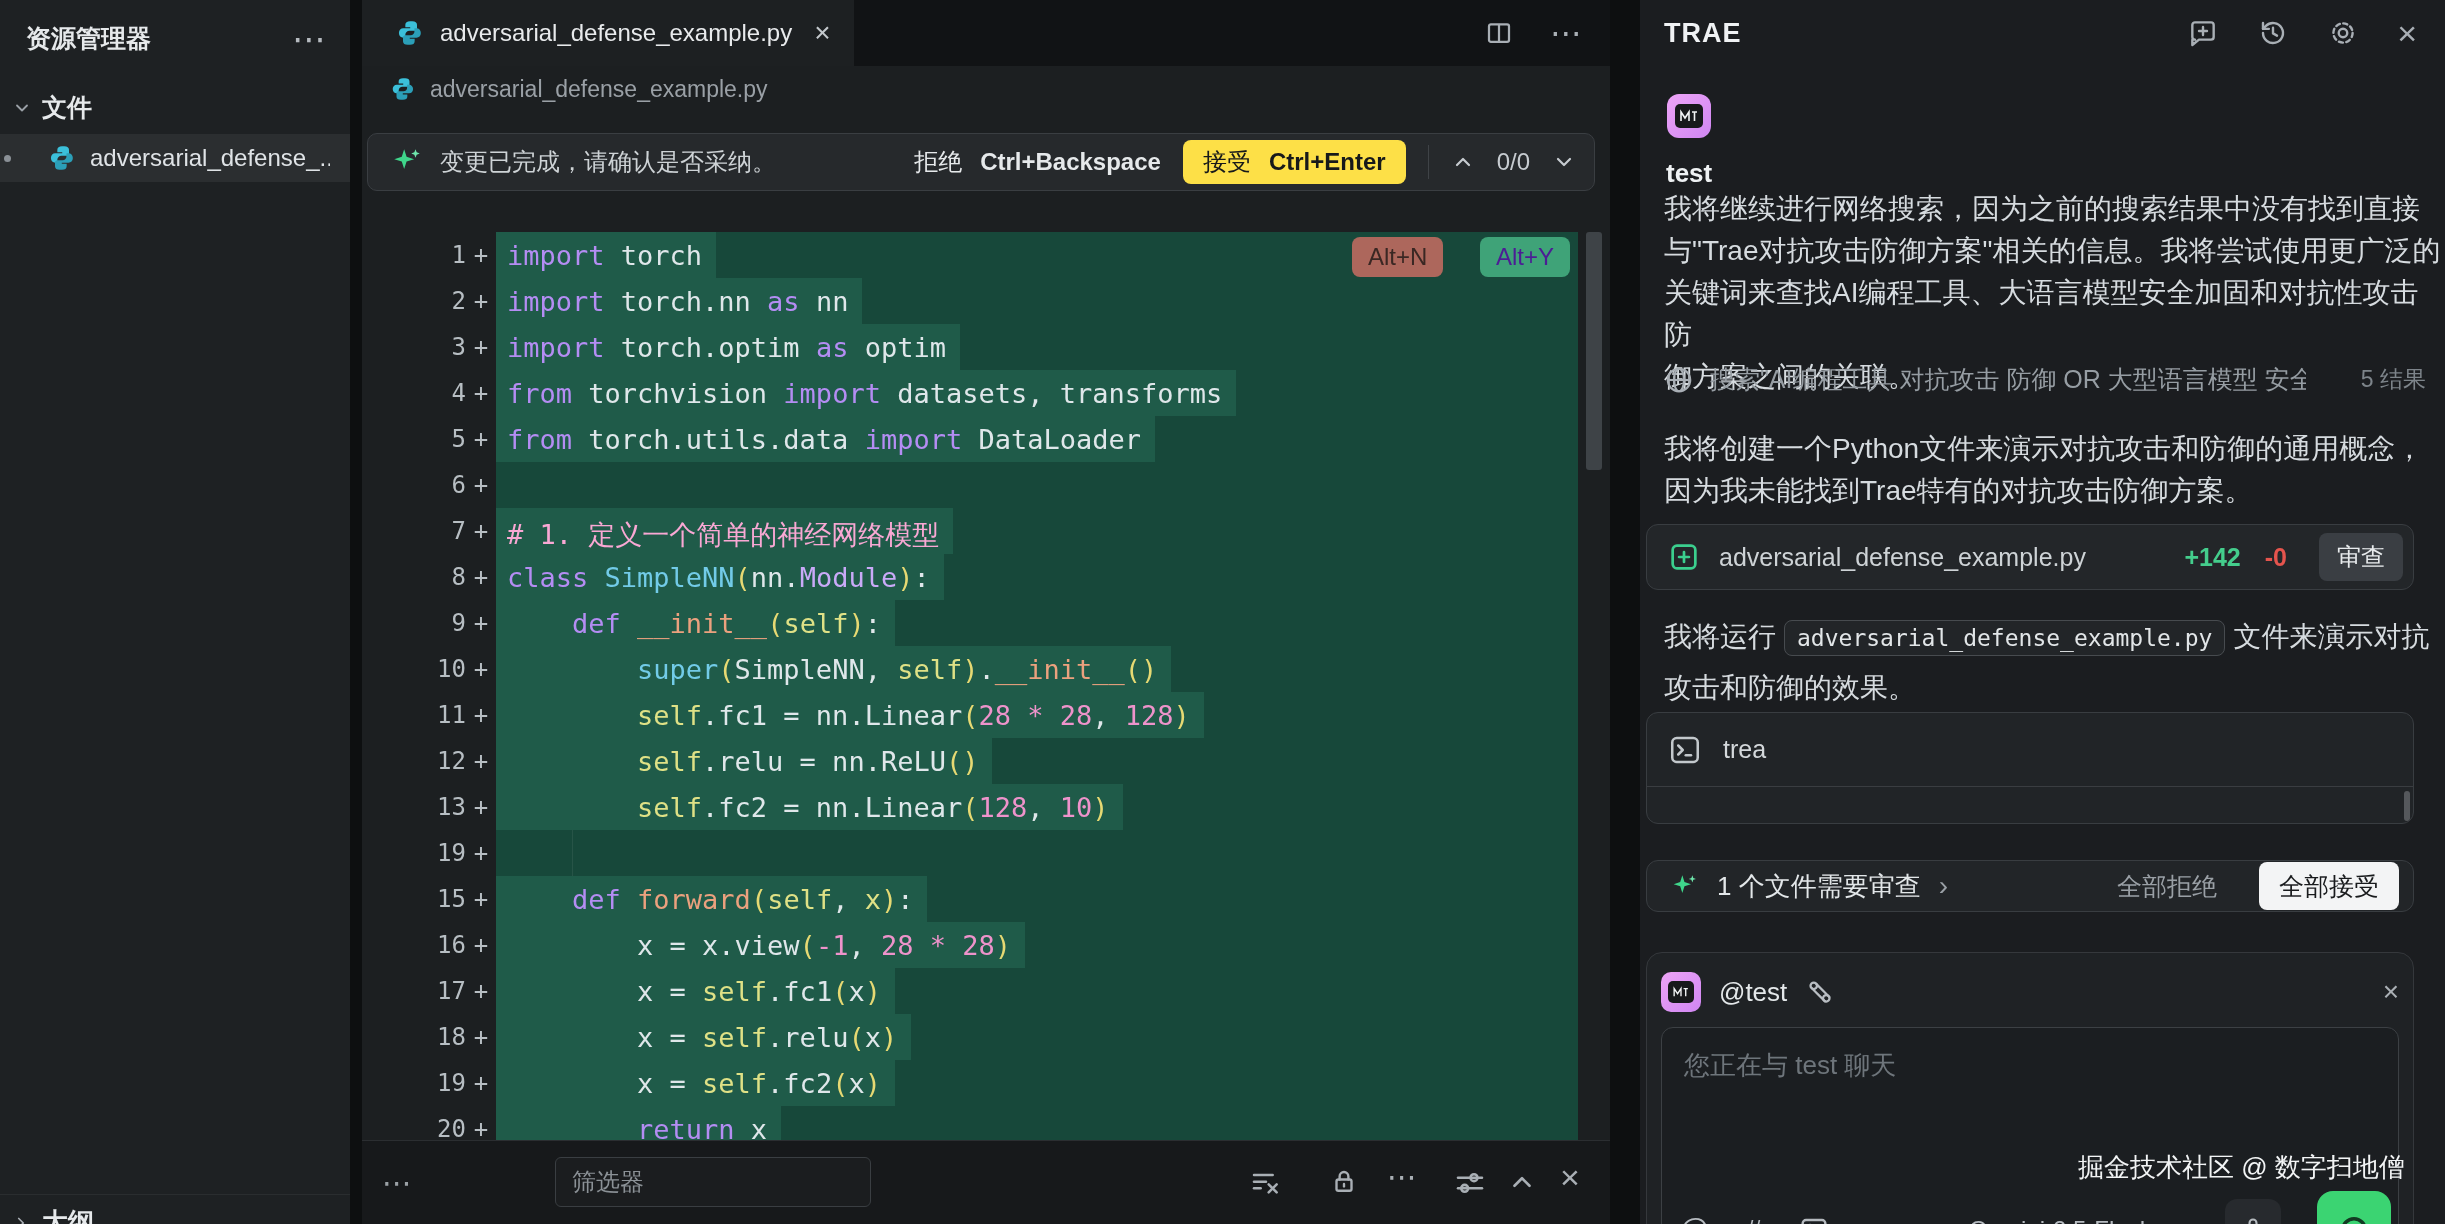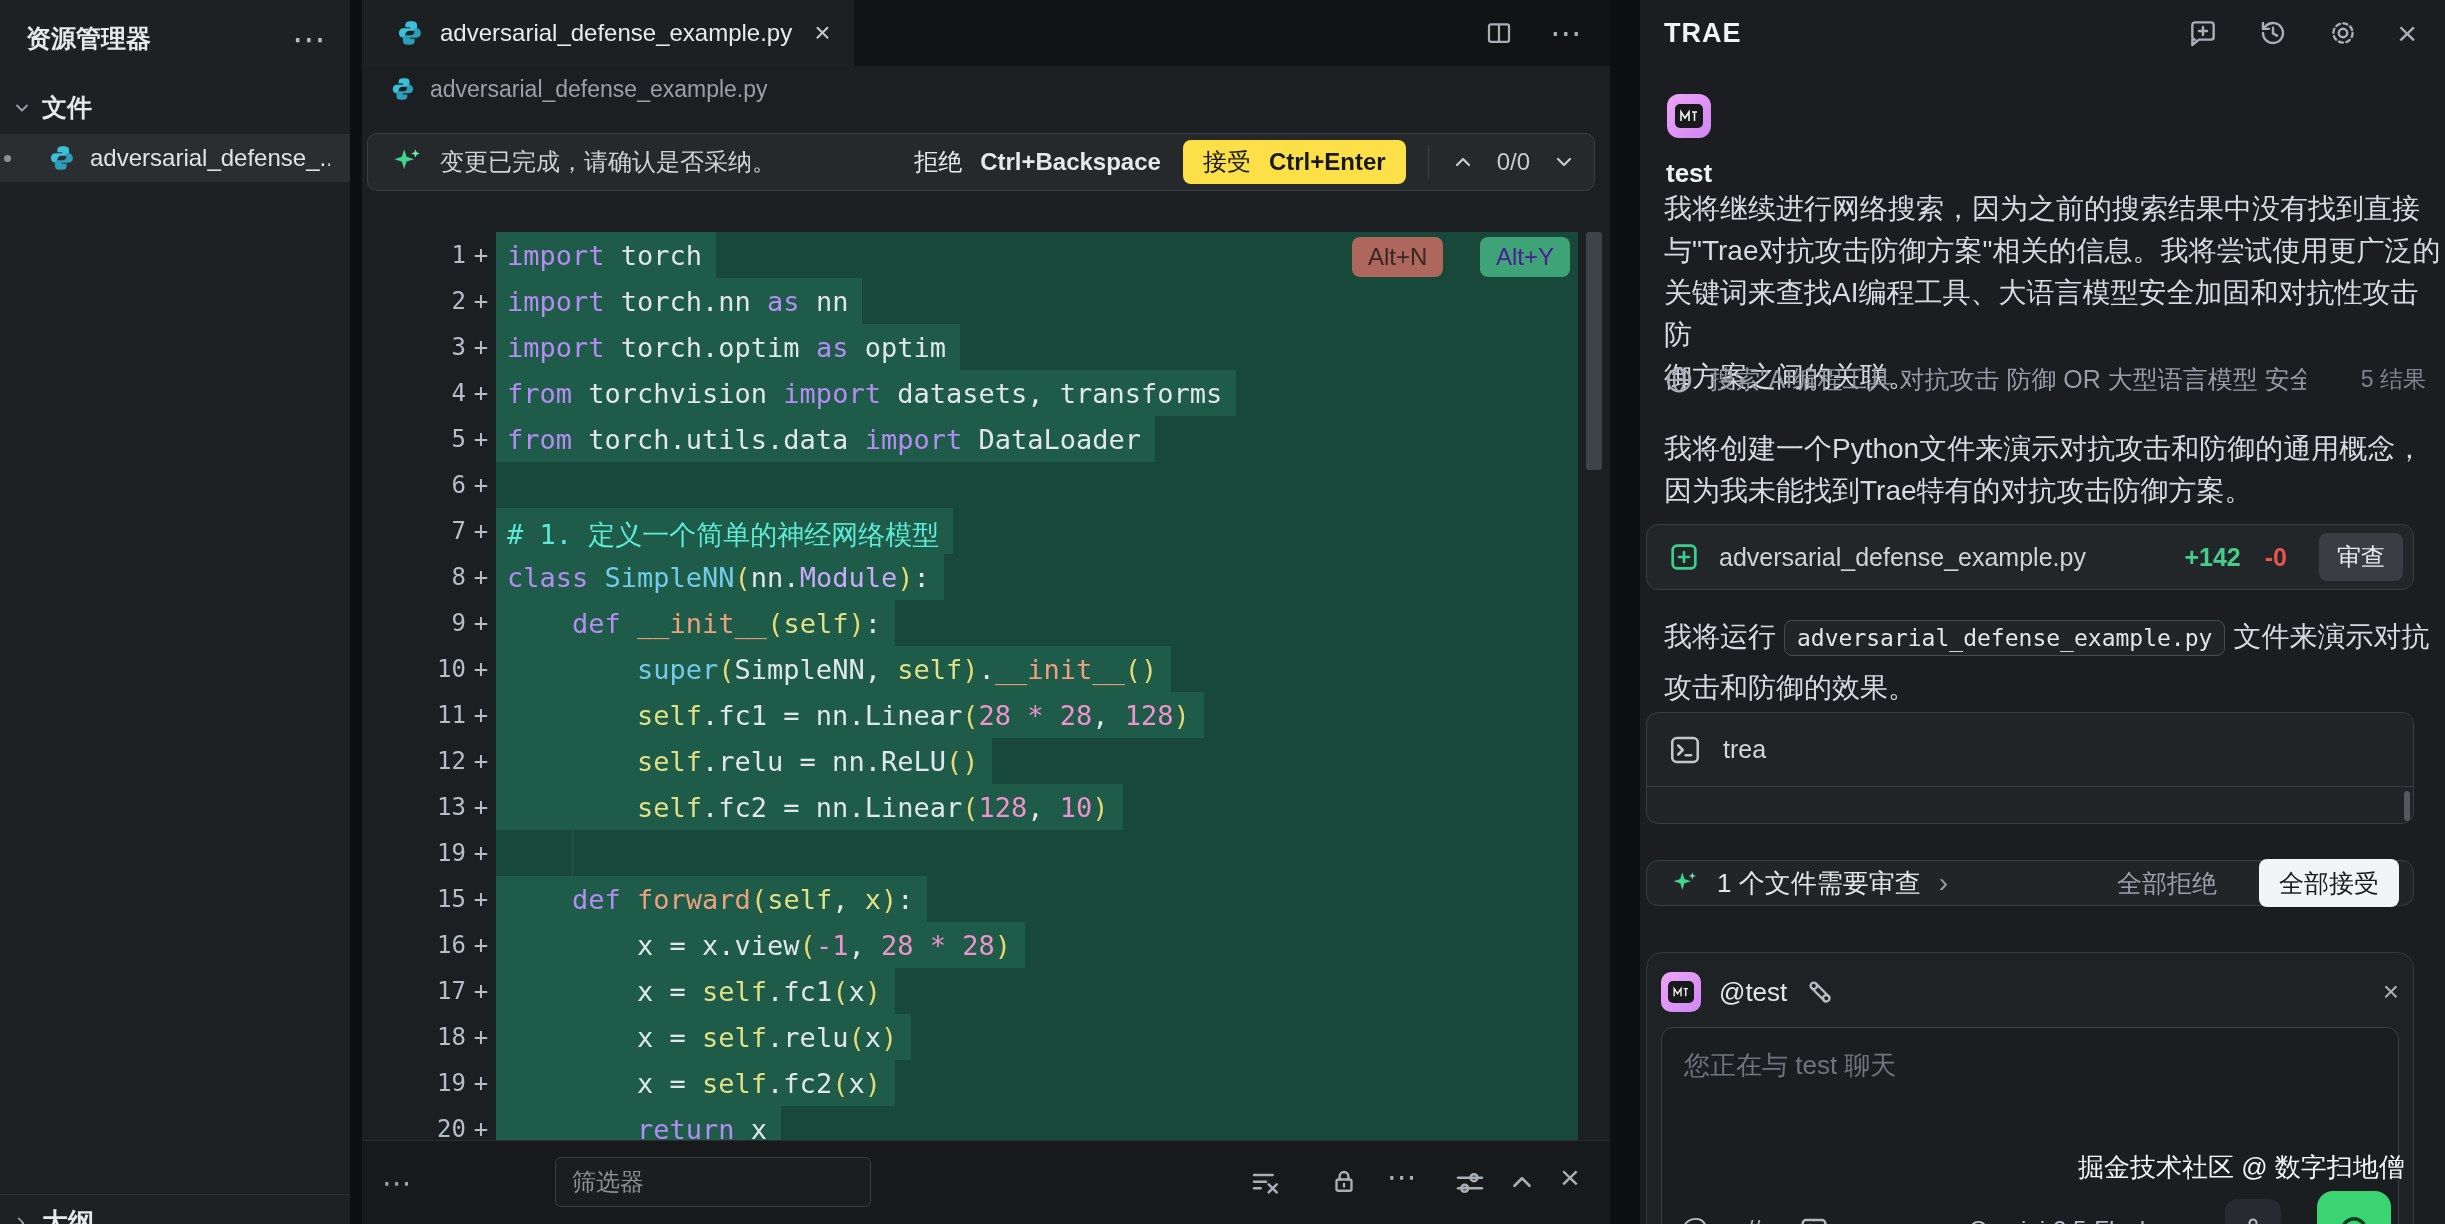--- a/index.html
+++ b/index.html
@@ -45,21 +45,21 @@
   
   .code{position:absolute;left:0;top:232px;width:1248px;height:908px;overflow:hidden;
         font-family:"DejaVu Sans Mono","Liberation Mono",monospace;font-size:27px;}
   .code-block-bg{position:absolute;left:134px;top:0;width:1082px;height:100%;background:#17483a;}
   .indent-guide{position:absolute;left:210px;top:368px;bottom:0;width:1px;background:rgba(255,255,255,0.07);}
   .code-line{position:relative;height:46px;display:flex;align-items:center;padding-left:0;}
   .gutter{width:104px;text-align:right;color:#b7bec3;font-size:24px;flex:none;}
   .plus{width:30px;text-align:center;color:#b7bec3;font-size:24px;flex:none;}
   .line-content{white-space:pre;background:#1f5b49;height:46px;display:flex;align-items:center;padding:0 14px 0 11px;}
   .t-k{color:#b48df3;} .t-p{color:#dfe7ea;} .t-c{color:#72cbe8;} .t-m{color:#c9aaf8;}
-  .t-f{color:#eba17e;} .t-s{color:#dfe186;} .t-n{color:#ee93cb;} .t-b{color:#e6d973;} .t-cm{color:#5eead4;margin-top:8px;}
+  .t-f{color:#eba17e;} .t-s{color:#dfe186;} .t-n{color:#ee93cb;} .t-b{color:#e6d973;} .t-cm{color:#f9a8d4;margin-top:8px;}
   .badge{position:absolute;top:5px;height:40px;border-radius:8px;display:flex;align-items:center;padding:0 16px;
          font-size:24px;font-family:"Liberation Sans",sans-serif;cursor:pointer;}
   .badge-n{left:990px;background:#ad675c;color:#3a2723;}
   .badge-y{left:1118px;background:#3fa378;color:#4c1d95;}
   .vthumb{position:absolute;left:1224px;top:0;width:16px;height:238px;background:#3e4347;border-radius:3px;}
 
   
   .bottombar{position:absolute;left:0;bottom:0;width:1248px;height:84px;background:#17191b;border-top:1px solid #2b2e31;box-sizing:border-box;}
   .bb-menu{position:absolute;left:20px;top:24px;font-size:30px;color:#9aa0a5;cursor:pointer;}
   .bb-input{position:absolute;left:193px;top:16px;width:316px;height:50px;background:#1b1d1f;border:1px solid #3a3e42;border-radius:6px;
@@ -93,21 +93,21 @@
   .review-btn{margin-left:14px;background:#3a3e43;border-radius:8px;height:48px;padding:0 18px;display:flex;align-items:center;
               color:#e8ebed;font-size:24px;cursor:pointer;}
   .p3{position:absolute;left:24px;top:612px;width:780px;font-size:28px;line-height:50px;color:#d6dbdf;}
   .chip{font-family:"DejaVu Sans Mono","Liberation Mono",monospace;font-size:23px;background:#222528;border:1px solid #474b4f;
         border-radius:8px;padding:4px 12px;color:#e2e6e8;margin:0 8px;white-space:nowrap;}
   .term-card{top:712px;height:112px;overflow:hidden;background:#212427;}
   .term-row{height:74px;display:flex;align-items:center;gap:20px;padding:0 20px;border-bottom:1px solid #3a3d41;box-sizing:border-box;}
   .term-name{font-size:25px;color:#d4d8db;}
   .term-clip{margin:22px 0 0 56px;font-family:"DejaVu Sans Mono","Liberation Mono",monospace;font-size:24px;color:#dfe3e5;white-space:nowrap;}
   .term-scroll{position:absolute;right:3px;top:78px;width:6px;height:30px;background:#55585c;border-radius:3px;}
-  .review-bar{top:860px;height:46px;background:#222528;display:flex;align-items:center;gap:16px;padding:0 14px 0 22px;}
+  .review-bar{top:860px;height:52px;background:#222528;display:flex;align-items:center;gap:16px;padding:0 14px 0 22px;}
   .review-text{font-size:26px;color:#e3e7e9;}
   .review-chevron{font-size:28px;color:#9aa0a6;margin-left:2px;}
   .reject-all{margin-left:auto;font-size:25px;color:#9aa0a6;margin-right:26px;cursor:pointer;}
   .accept-all{background:#f3f4f5;color:#191b1d;height:48px;border-radius:8px;padding:0 20px;display:flex;align-items:center;font-size:25px;cursor:pointer;}
   .chat-card{top:952px;height:300px;background:#1f2225;border-radius:16px;border:1px solid #35383c;padding:12px 14px;}
   .chat-head{display:flex;align-items:center;gap:18px;height:54px;}
   .chat-head .avatar{width:40px;height:40px;border-radius:10px;}
   .chat-agent{font-size:26px;color:#e4e8ea;}
   .chat-close{margin-left:auto;font-size:28px;color:#aab0b5;cursor:pointer;}
   .chat-input{position:relative;margin-top:8px;height:230px;border:1px solid #3c4044;border-radius:12px;background:#1b1e21;box-sizing:border-box;}

